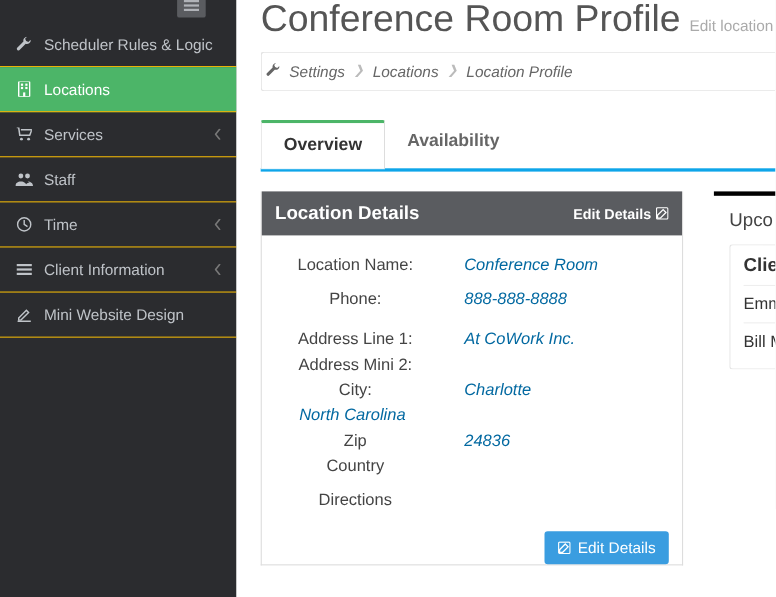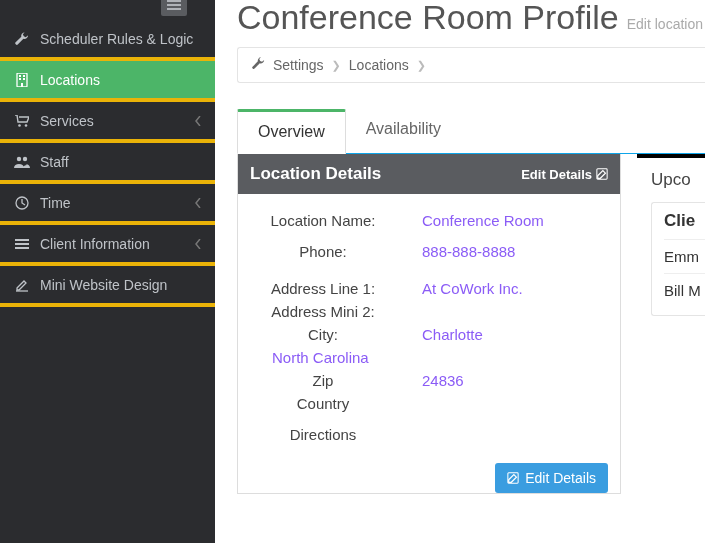--- a/index.html
+++ b/index.html
@@ -34,21 +34,21 @@
     border-radius: 2px;
     display:flex; align-items:center; justify-content:center;
   }
   .hamburger svg { display:block; }
   .nav { list-style:none; }
   .nav li {
     height: 41px;
     display:flex;
     align-items:center;
     padding: 0 14px;
-    border-bottom: 4px solid #eab308;
+    border-bottom: 1px solid #eab308;
     cursor:pointer;
     position:relative;
     gap:10px;
     color:#bfc3c8;
   }
   .nav li.active {
     background:#4cb568;
     color:#fff;
   }
   .nav li.active::after{
@@ -88,51 +88,53 @@
   .page-subtitle {
     font-size:14px;
     color:#aaa;
     font-weight:300;
   }
   .breadcrumb {
     margin-top:10px;
     border:1px solid #e4e4e4;
     border-right:none;
     border-radius:3px 0 0 3px;
-    padding:9px 14px;
+    padding:9px 4px;
     color:#666;
     display:flex;
-    align-items:center;
     gap:8px;
     font-size:14px;
+    font-style:italic;
   }
   .breadcrumb .sep { color:#bbb; font-size:11px;}
   .tabs {
     margin-top:26px;
     display:flex;
-    border-bottom:1px solid #0ea5e9;
+    border-bottom:3px solid #0ea5e9;
+    font-weight:bold;
   }
   .tab {
     padding:11px 20px 12px;
     color:#666;
     cursor:pointer;
     font-size:16px;
   }
   .tab.active {
     color:#333;
     border:1px solid #ddd;
     border-top:3px solid #4cb568;
     border-bottom-color:#fff;
     margin-bottom:-1px;
     border-radius:2px 2px 0 0;
     background:#fff;
   }
   .content-row {
-    display:flex;
-    gap:16px;
+    margin-top:18px;
+    display:flex;
+    gap:28px;
   }
   .panel {
     width:384px;
     border:1px solid #ddd;
     border-top:none;
   }
   .panel-head {
     background:#5a5c60;
     color:#fff;
     padding:10px 12px;
@@ -158,21 +160,22 @@
   }
   .row.gap { margin-top:14px; }
   .row .label {
     flex:0 0 150px;
     text-align:center;
     font-weight:400;
     color:#444;
   }
   .row .value {
     padding-left:24px;
-    color:#8b5cf6;
+    color:#0369a1;
+    font-style:italic;
   }
   .btn-row {
     display:flex;
     justify-content:flex-end;
     padding:6px 12px 0 12px;
   }
   .btn {
     background:#3a9de0;
     color:#fff;
     border:none;
@@ -320,20 +323,21 @@
   </div>
 
   <div class="breadcrumb">
     <span><svg width="13" height="13" viewBox="0 0 14 14" fill="#888">
           <path d="M13 3.5a3.5 3.5 0 01-4.6 3.3L3 12.2a1.5 1.5 0 11-2.1-2.1l5.4-5.4A3.5 3.5 0 019.6.4L7.8 2.2l1 2 2 1 1.8-1.8c.3.3.4.7.4 1.1z"></path>
         </svg></span>
     <span style="cursor:pointer">Settings</span>
     <span class="sep">❯</span>
     <span style="cursor:pointer">Locations</span>
     <span class="sep">❯</span>
+    <span>Location Profile</span>
   </div>
 
   <div class="tabs">
     <div class="tab active">Overview</div>
     <div class="tab">Availability</div>
   </div>
 
   <div class="content-row">
     <div class="panel">
       <div class="panel-head">

